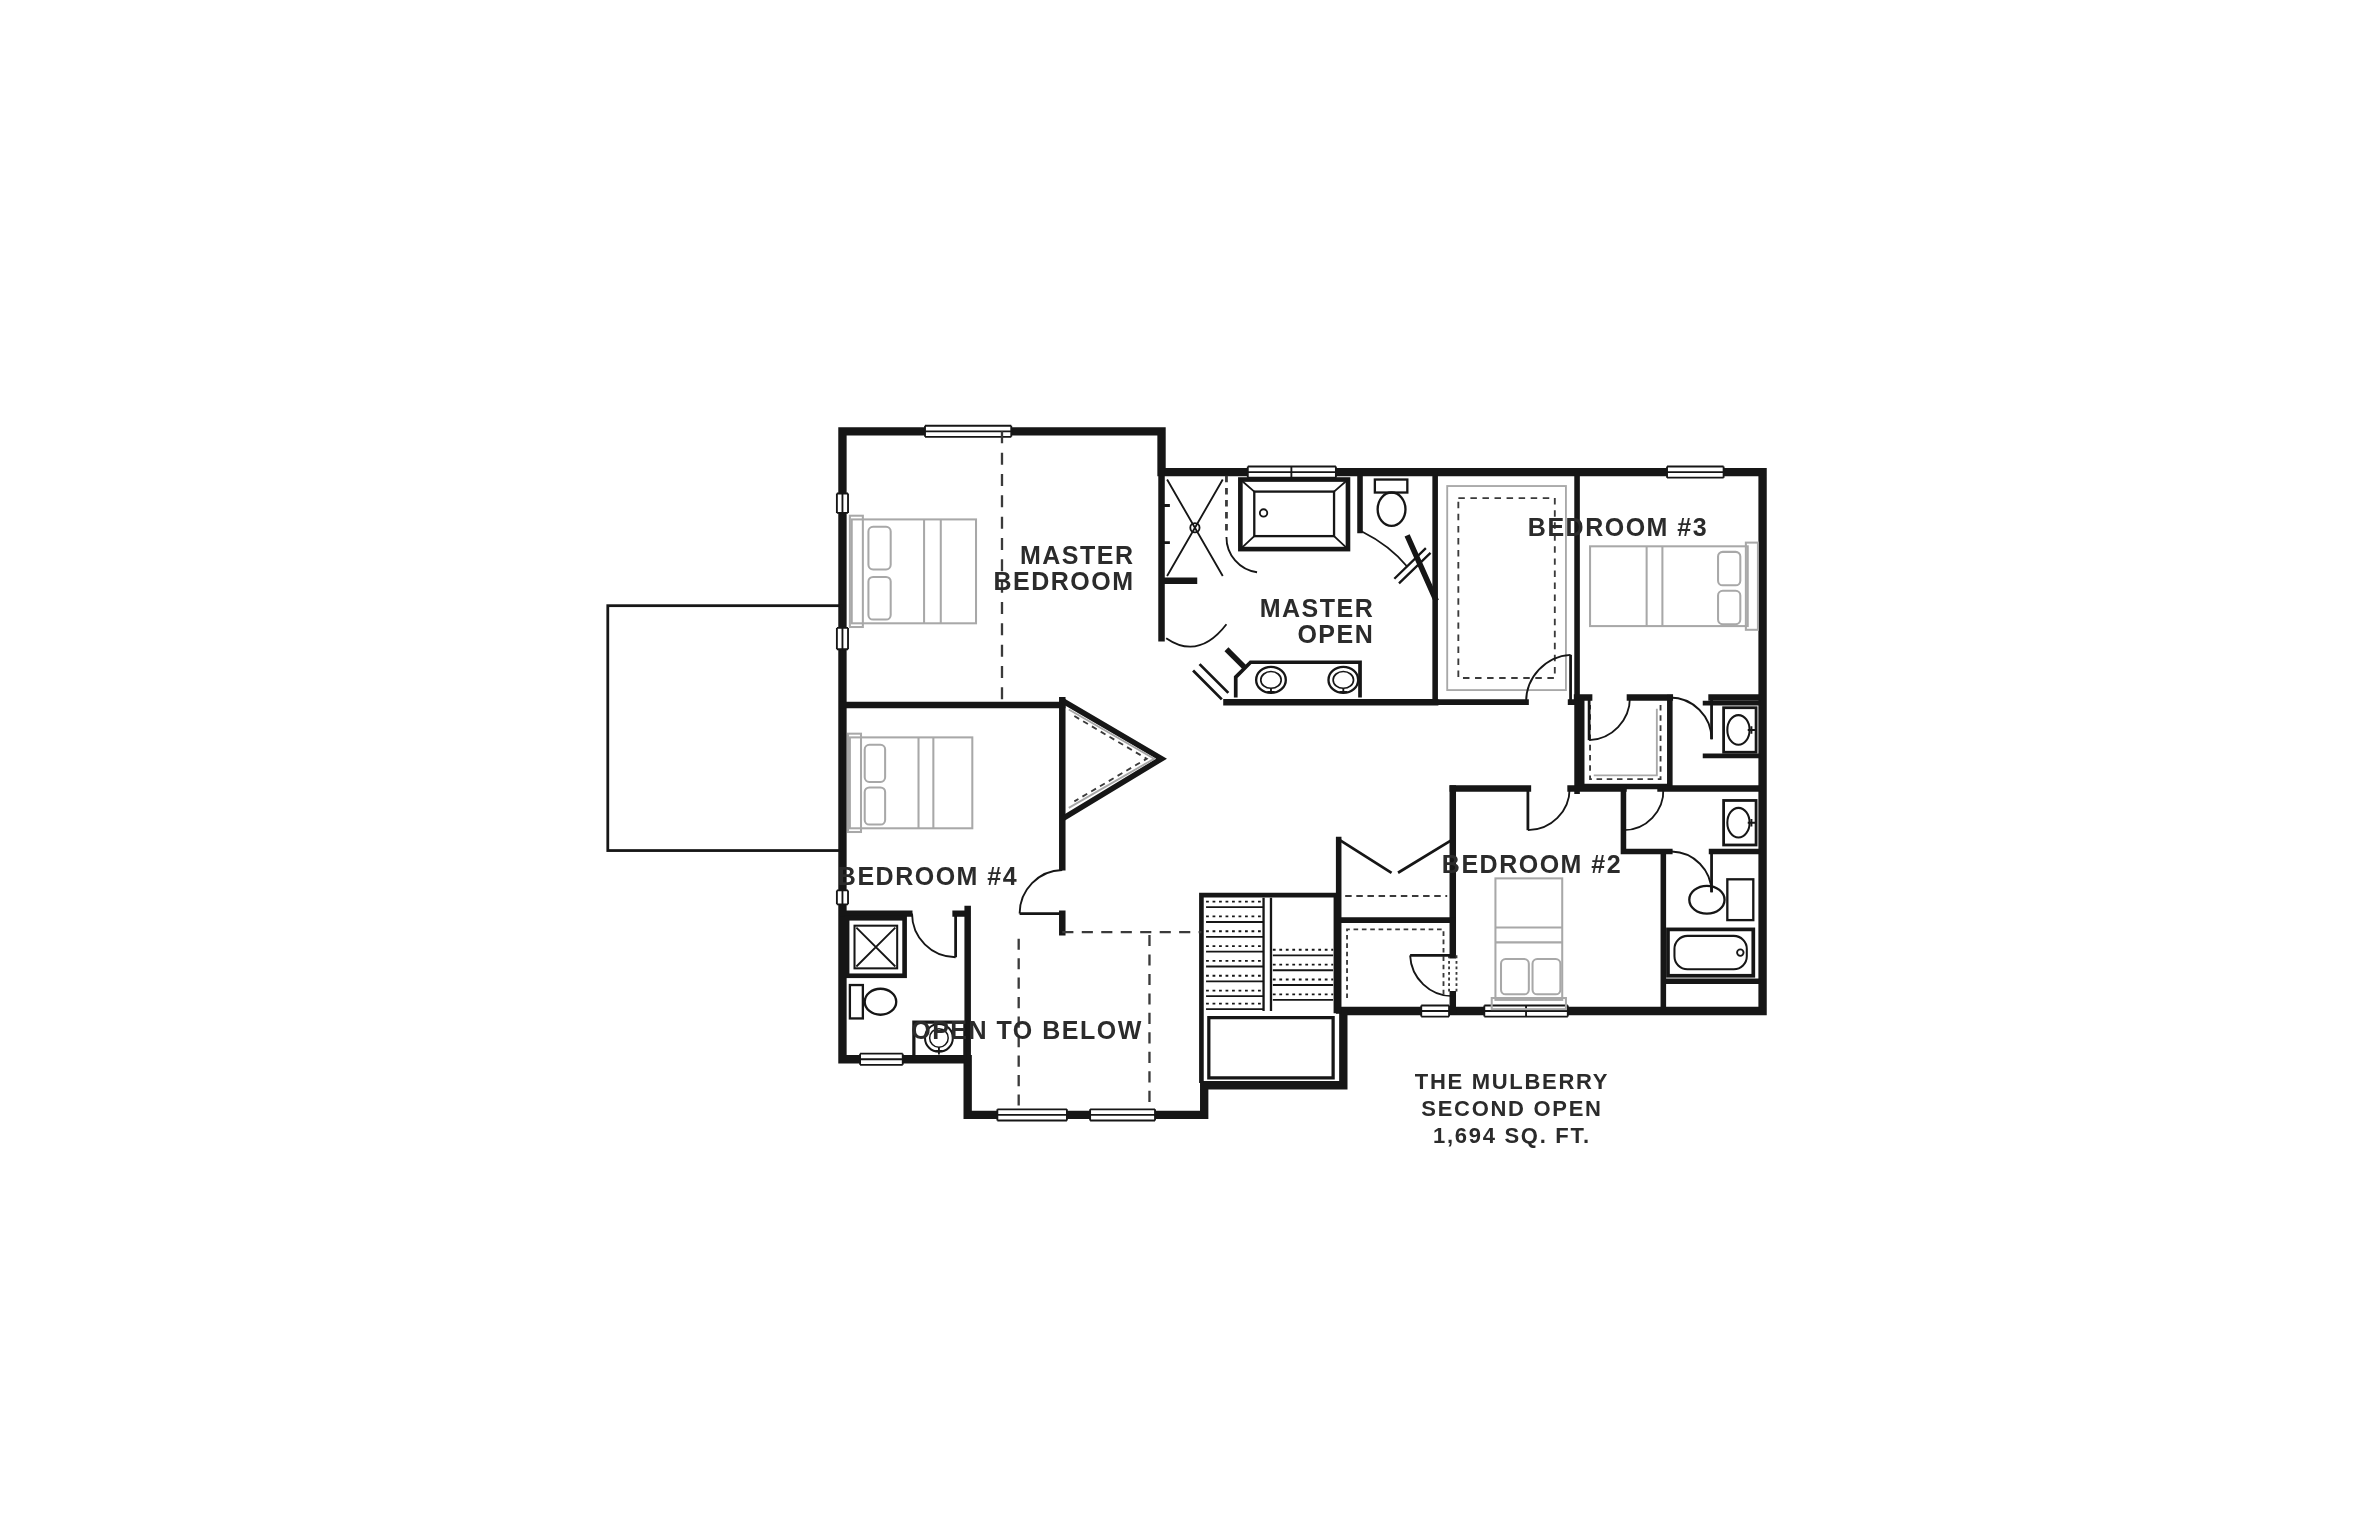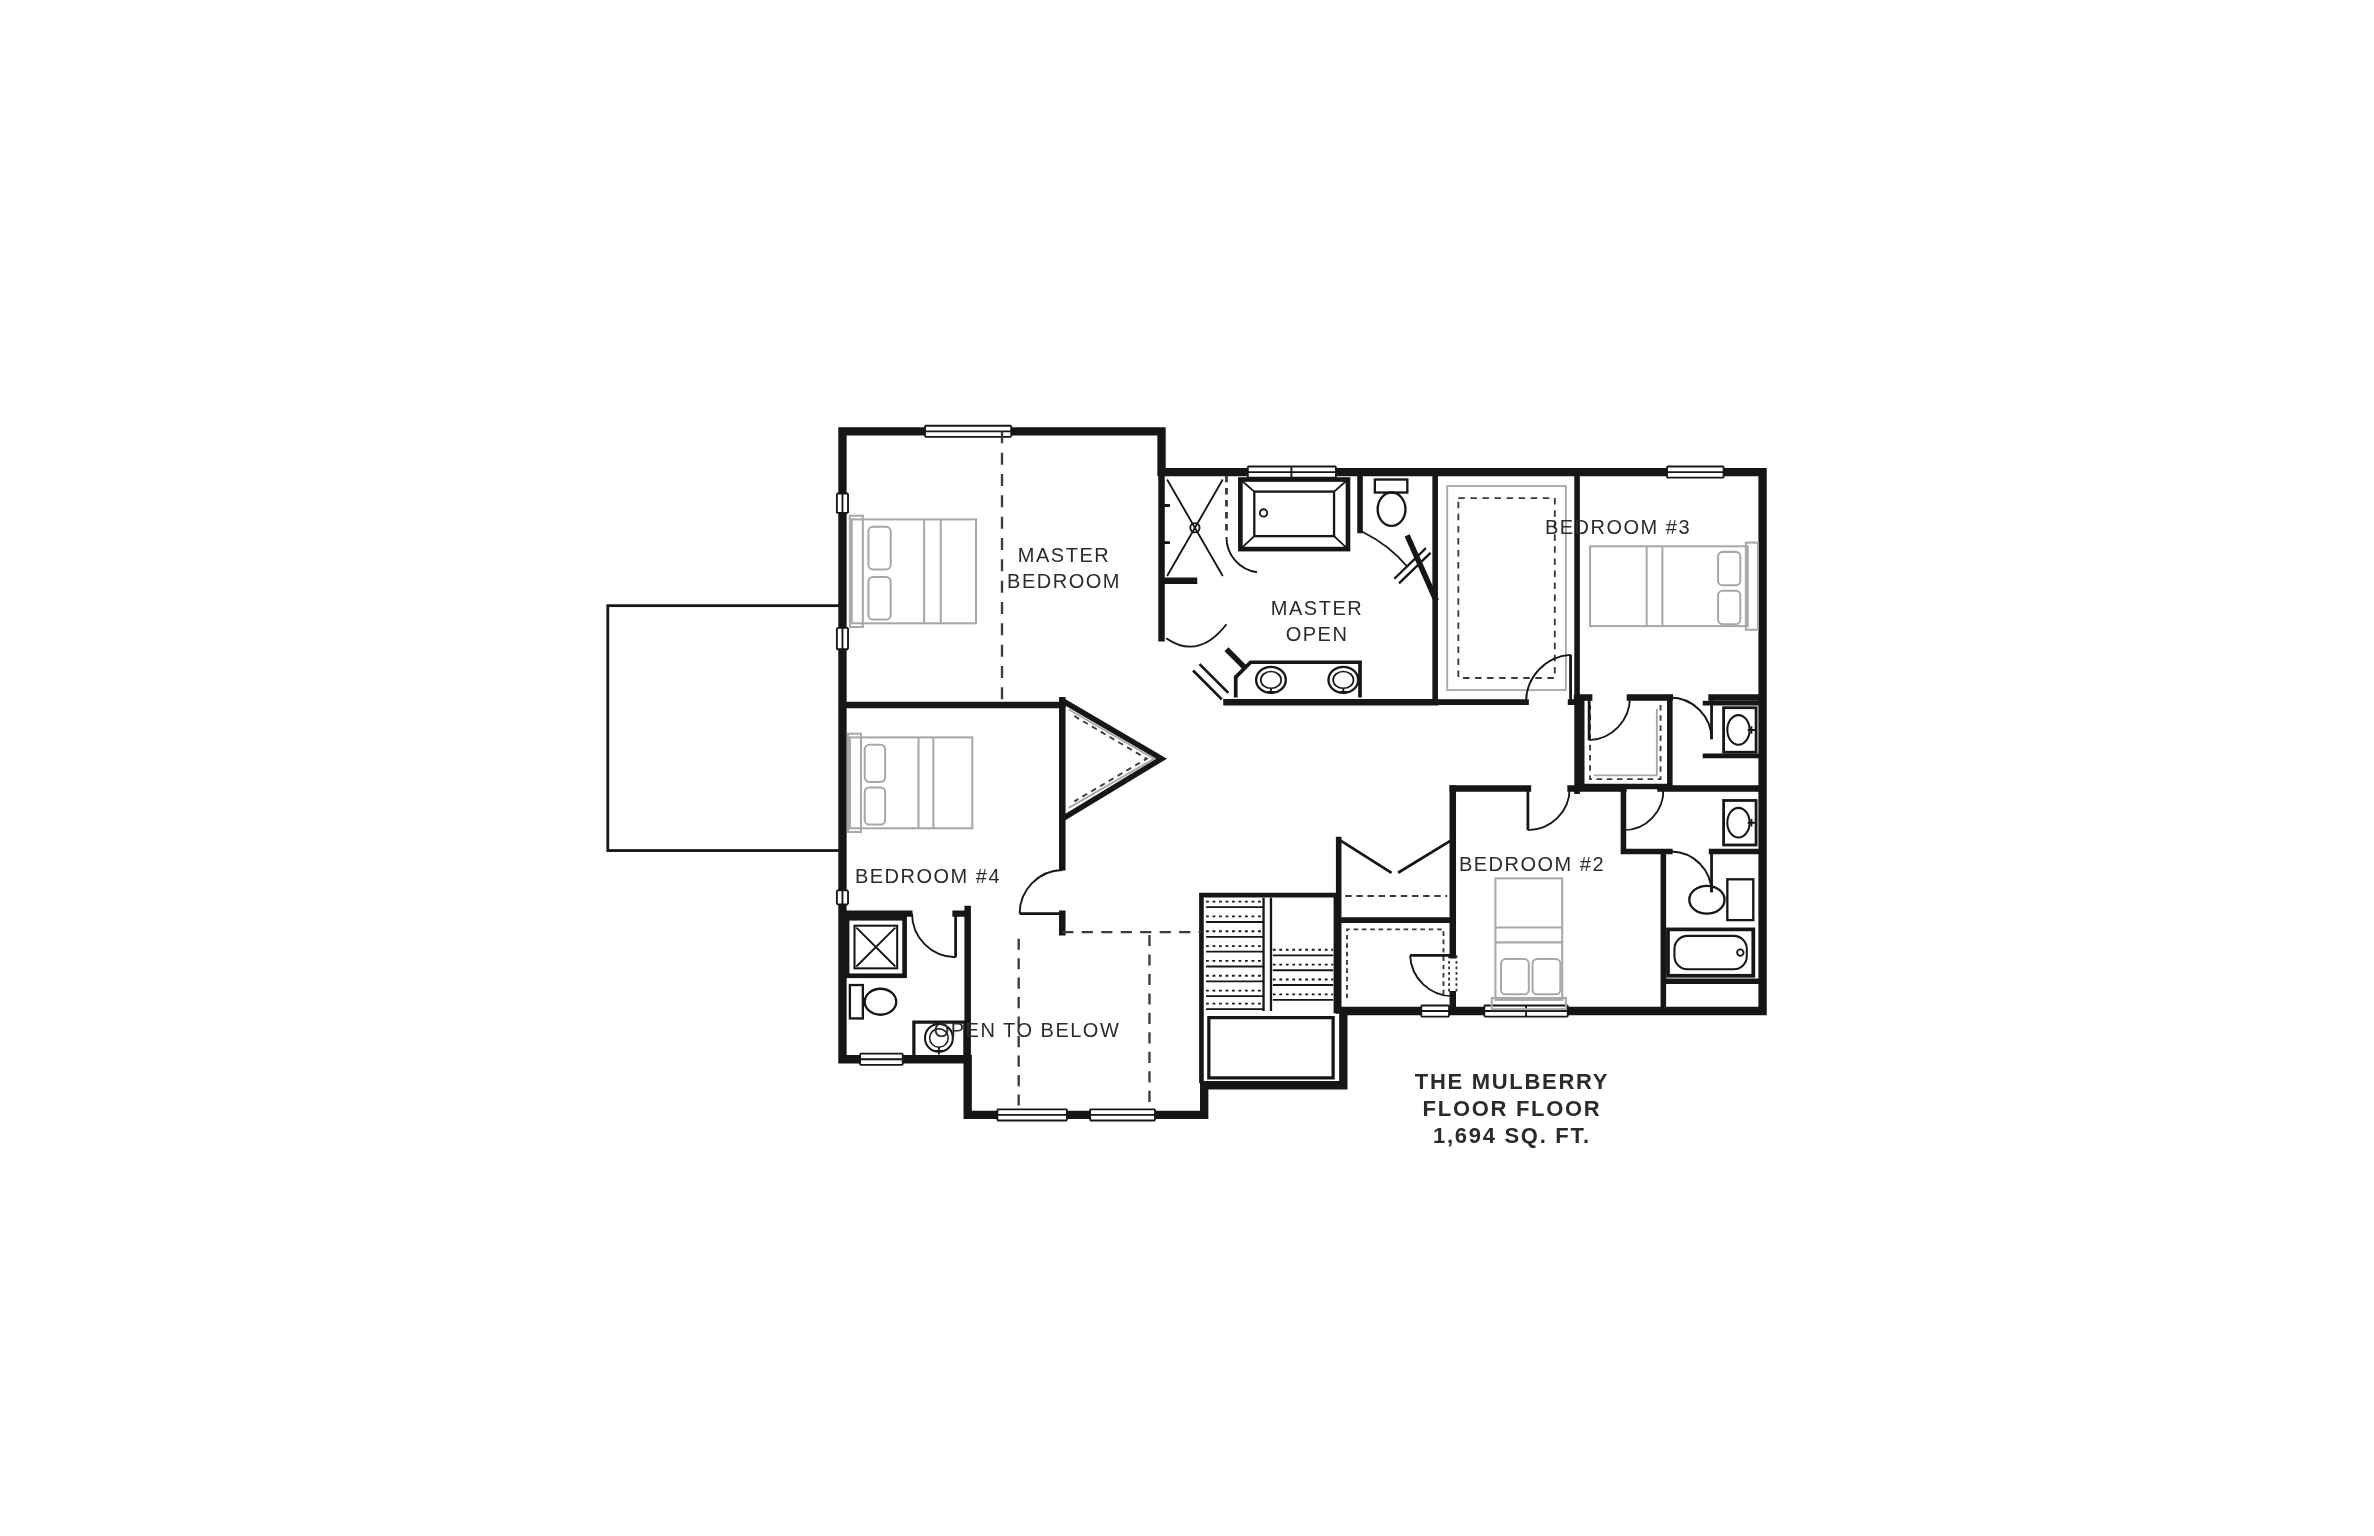--- a/index.html
+++ b/index.html
@@ -7,24 +7,24 @@
     position:relative;
     width:2375px;height:1536px;
     background:#ffffff;
     font-family:"Liberation Sans",sans-serif;
     overflow:hidden;
   }
   .plan-svg{position:absolute;left:0;top:0;}
   .room-label{
     position:absolute;
     transform:translate(-50%,-50%);
-    text-align:center;
+    text-align:right;
     color:#2b2b2b;
-    font-weight:400;
-    font-size:20px;
+    font-weight:700;
+    font-size:25px;
     letter-spacing:1.5px;
     line-height:26px;
     white-space:nowrap;
   }
   .plan-title{
     position:absolute;
     transform:translate(-50%,0);
     text-align:center;
     color:#2b2b2b;
     font-weight:700;
@@ -363,18 +363,18 @@
   <div class="room-label" style="left:1532px;top:864px;">
     <div>BEDROOM #2</div>
   </div>
 
   <div class="room-label" style="left:1027px;top:1030px;">
     <div>OPEN TO BELOW</div>
   </div>
 
   <div class="plan-title" style="left:1512px;top:1041px;">
     <div>THE MULBERRY</div>
-    <div>FLOOR FLOOR</div>
+    <div>SECOND OPEN</div>
     <div>1,694 SQ. FT.</div>
   </div>
 
 </div>
 
 
 </body></html>

